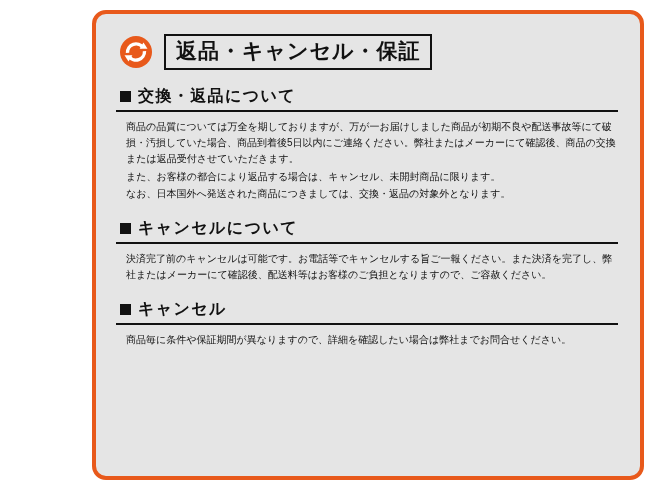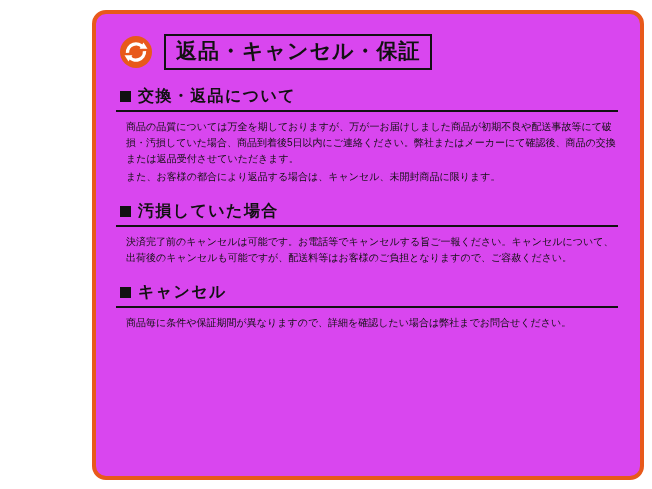--- a/index.html
+++ b/index.html
@@ -22,21 +22,21 @@
   }
   .card {
     position: absolute;
     left: 92px;
     top: 10px;
     width: 552px;
     height: 470px;
     box-sizing: border-box;
     border: 4px solid #e8591b;
     border-radius: 14px;
-    background: #d946ef;
+    background: #e5e5e5;
   }
   .card-inner {
     position: absolute;
     left: 0;
     top: 0;
     right: 0;
     bottom: 0;
     padding: 14px 22px 10px 20px;
     box-sizing: border-box;
   }
@@ -126,28 +126,29 @@
         </span>
       </div>
 
       <div class="section">
         <div class="section-head">
           <span class="sq"></span>
           <span class="section-title">交換・返品について</span>
         </div>
         <p class="para">商品の品質については万全を期しておりますが、万が一お届けしました商品が初期不良や配送事故等にて破損・汚損していた場合、商品到着後5日以内にご連絡ください。弊社またはメーカーにて確認後、商品の交換または返品受付させていただきます。</p>
         <p class="para">また、お客様の都合により返品する場合は、キャンセル、未開封商品に限ります。</p>
+        <p class="para">なお、日本国外へ発送された商品につきましては、交換・返品の対象外となります。</p>
       </div>
 
       <div class="section">
         <div class="section-head">
           <span class="sq"></span>
-          <span class="section-title">汚損していた場合</span>
+          <span class="section-title">キャンセルについて</span>
         </div>
-        <p class="para">決済完了前のキャンセルは可能です。お電話等でキャンセルする旨ご一報ください。キャンセルについて、出荷後のキャンセルも可能ですが、配送料等はお客様のご負担となりますので、ご容赦ください。</p>
+        <p class="para">決済完了前のキャンセルは可能です。お電話等でキャンセルする旨ご一報ください。また決済を完了し、弊社またはメーカーにて確認後、配送料等はお客様のご負担となりますので、ご容赦ください。</p>
       </div>
 
       <div class="section">
         <div class="section-head">
           <span class="sq"></span>
           <span class="section-title">キャンセル</span>
         </div>
         <p class="para">商品毎に条件や保証期間が異なりますので、詳細を確認したい場合は弊社までお問合せください。</p>
       </div>
 

